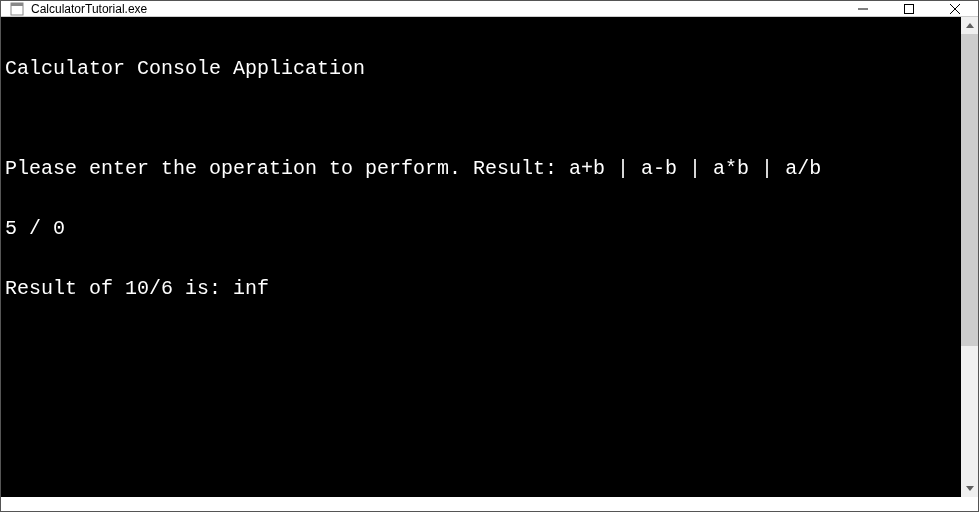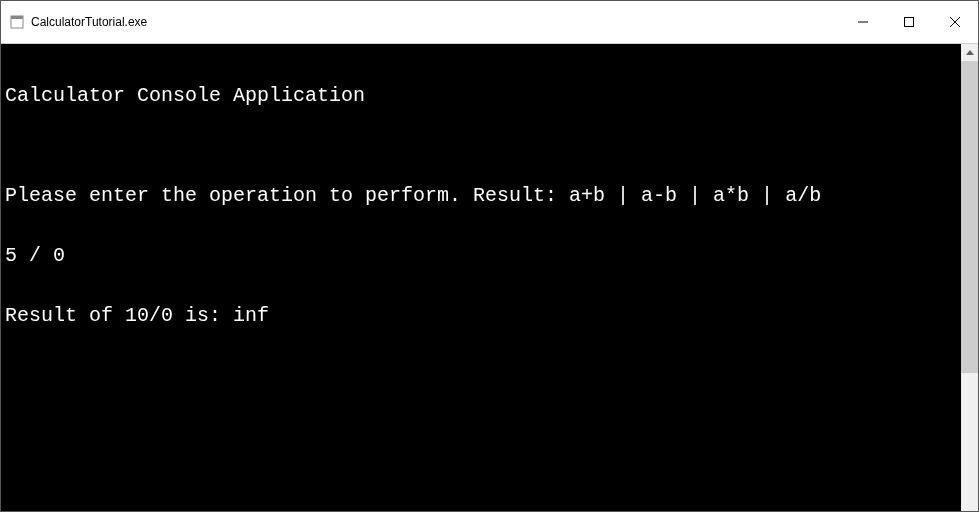--- a/index.html
+++ b/index.html
@@ -9,21 +9,21 @@
     }
     body {
       width: 979px;
       height: 512px;
       background: #fff;
       font-family: "Segoe UI", Tahoma, sans-serif;
       overflow: hidden;
       border: 1px solid #555;
     }
     .titlebar {
-      height: 43px;
+      height: 16px;
       background: #ffffff;
       display: flex;
       align-items: center;
       border-bottom: 1px solid #ccc;
     }
     .titlebar .app-icon {
       width: 16px;
       height: 16px;
       margin-left: 8px;
       margin-right: 6px;
@@ -134,21 +134,21 @@
     </div>
   </div>
 </div>
 
 <div class="console-wrap">
   <div class="console">
     <span class="line">Calculator Console Application</span>
     <span class="line"></span>
     <span class="line">Please enter the operation to perform. Result: a+b | a-b | a*b | a/b</span>
     <span class="line">5 / 0</span>
-    <span class="line">Result of 10/0 is: inf</span>
+    <span class="line">Result of 10/6 is: inf</span>
   </div>
   <div class="scrollbar">
     <div class="scroll-arrow">
       <svg width="8" height="5" viewBox="0 0 8 5">
           <path d="M4 0 L8 5 L0 5 Z" fill="#606060"></path>
         </svg>
     </div>
     <div class="scroll-track">
       <div class="scroll-thumb"></div>
     </div>

